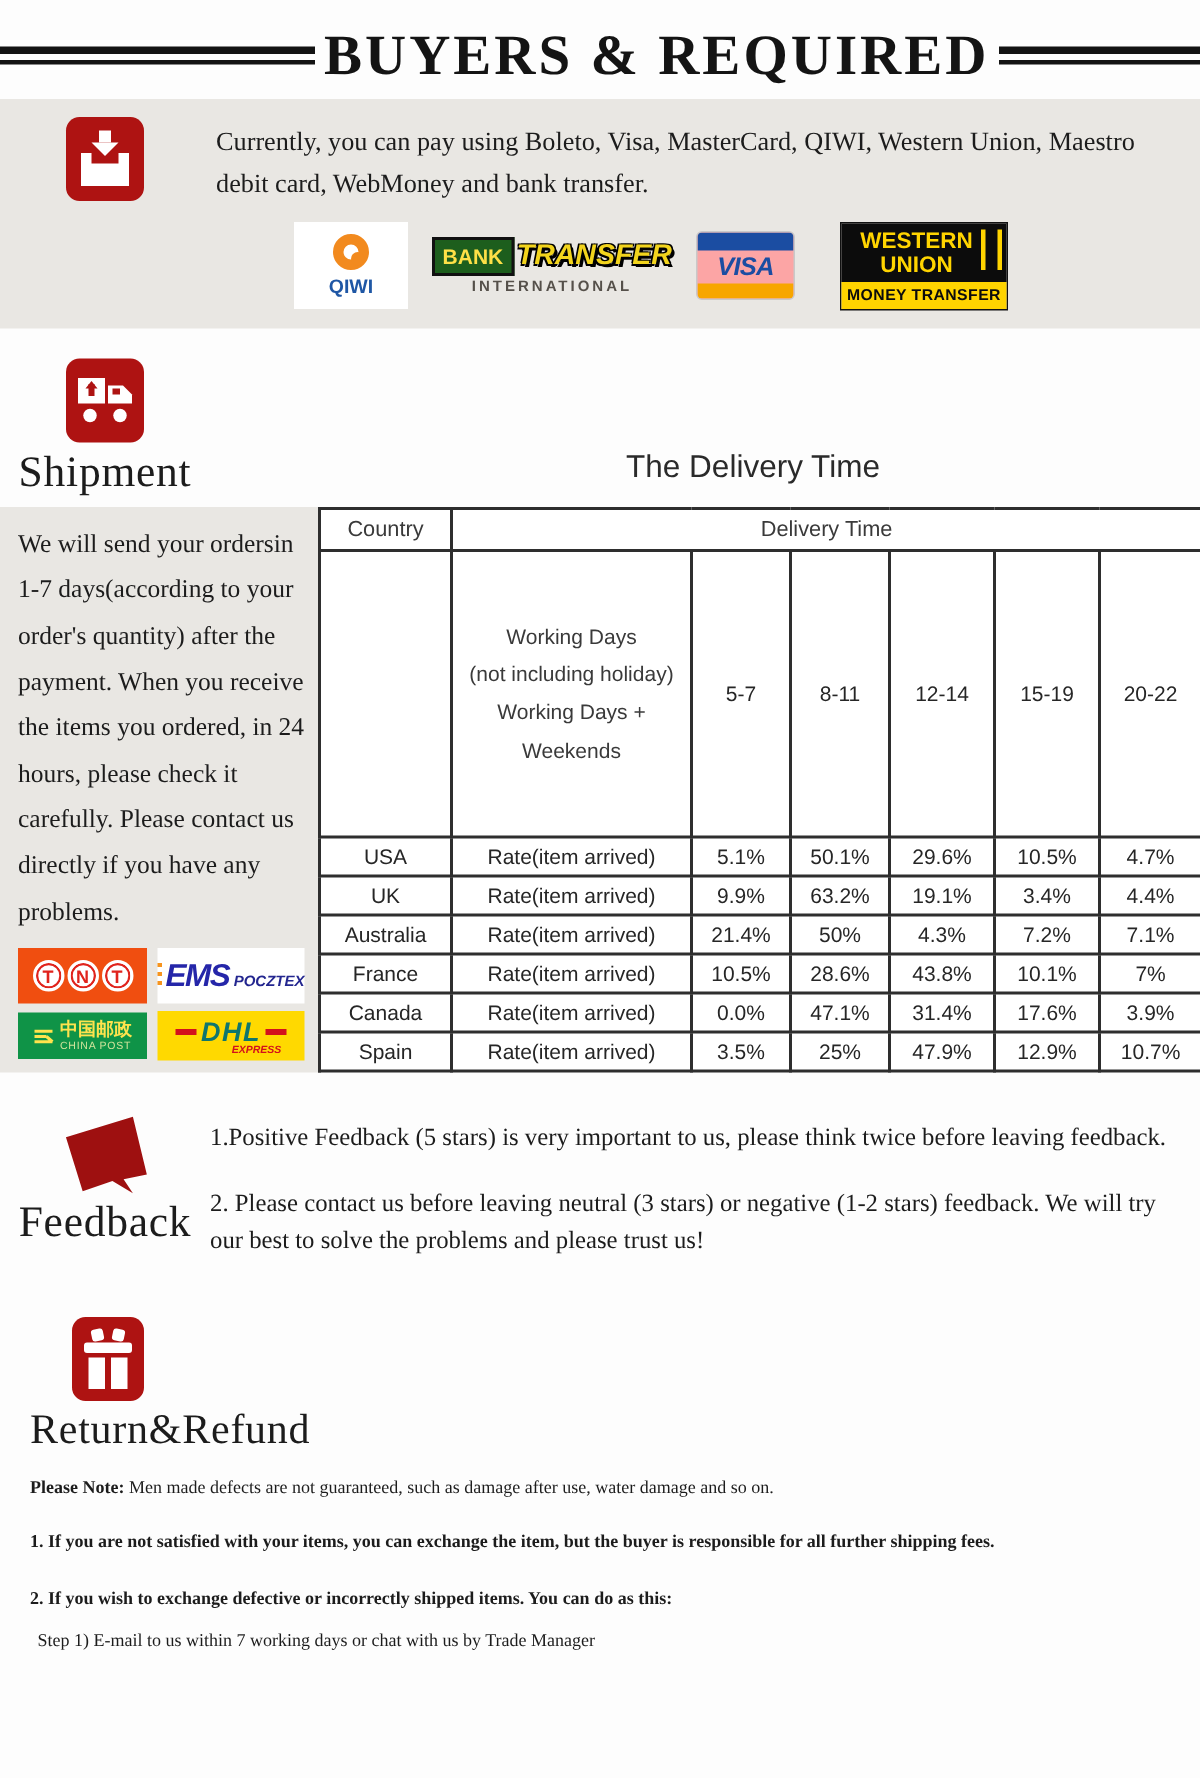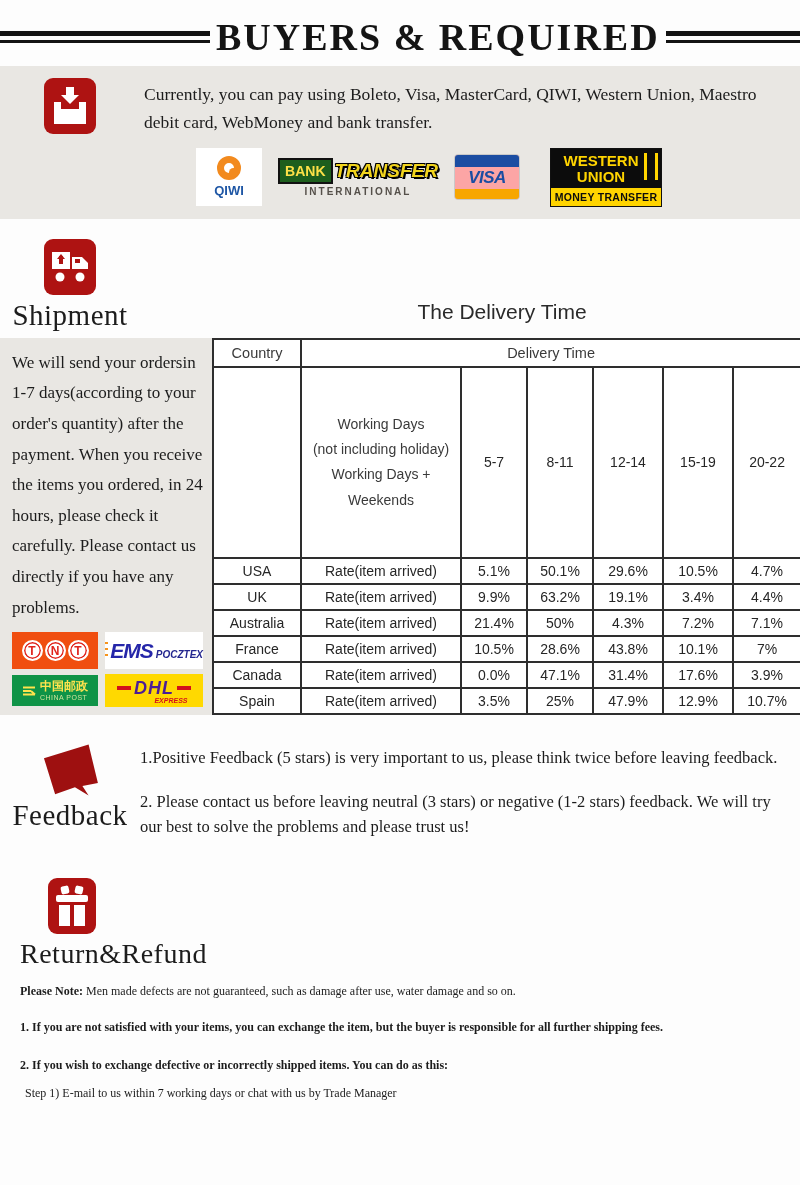--- a/index.html
+++ b/index.html
@@ -24,21 +24,21 @@
     margin:2px auto 4px; display:flex; align-items:center; justify-content:center;
   }
   .side-label { font-size:29px; color:#1c1c1c; letter-spacing:0.5px; }
 
   
   .payment-section { background:#e9e7e3; margin-top:8px; display:flex; padding:10px 8px 12px 0; min-height:142px; }
   .pay-main { flex:1; }
   .pay-desc { margin:4px 14px 0 4px; font-size:17.5px; line-height:1.6; }
   .pay-logos { display:flex; align-items:center; gap:30px; margin:12px 0 0 56px; }
 
-  .qiwi-tile { width:66px; height:58px; background:#fff; display:flex; flex-direction:column; align-items:center; justify-content:center; }
+  .qiwi-tile { width:76px; height:58px; background:#fff; display:flex; flex-direction:column; align-items:center; justify-content:center; }
   .qiwi-ring { width:24px; height:24px; border:7px solid #f28a1e; border-radius:50%; position:relative; }
   .qiwi-ring::after { content:""; position:absolute; right:-4px; bottom:-4px; width:9px; height:9px; background:#f28a1e; border-radius:50%; }
   .qiwi-word { font-family:"Liberation Sans",sans-serif; font-weight:700; font-size:13px; color:#1f57a5; margin-top:3px; }
 
   .bt-tile { width:132px; text-align:center; }
   .bt-row { display:flex; align-items:center; justify-content:center; }
   .bt-bank { background:#1d5e1d; color:#fde047; font-family:"Liberation Sans",sans-serif; font-weight:700; font-size:14px; padding:3px 5px; border:2px solid #111; }
   .bt-transfer { font-family:"Liberation Sans",sans-serif; font-style:italic; font-weight:700; font-size:19px; color:#f2d41d; margin-left:2px;
     text-shadow:-1px -1px 0 #000, 1px -1px 0 #000, -1px 1px 0 #000, 2px 2px 0 #000; }
   .bt-intl { font-family:"Liberation Sans",sans-serif; font-weight:700; font-size:10px; letter-spacing:2px; color:#55504a; margin-top:2px; }
@@ -68,21 +68,21 @@
   .ems-tile { width:98px; height:37px; background:#fff; display:flex; align-items:center; justify-content:center; }
   .ems-stripes { width:16px; height:18px; margin-right:2px;
     background:repeating-linear-gradient(180deg,#f7941d 0 2.5px,transparent 2.5px 6px); }
   .ems-word { font-family:"Liberation Sans",sans-serif; font-style:italic; font-weight:700; font-size:21px; color:#2526a9; letter-spacing:-1px; }
   .ems-sub { font-family:"Liberation Sans",sans-serif; font-style:italic; font-weight:700; font-size:10px; color:#23268f; margin:8px 0 0 3px; }
   .cp-tile { width:86px; height:31px; background:#0f9347; display:flex; align-items:center; justify-content:center; gap:4px; }
   .cp-text { display:flex; flex-direction:column; line-height:1; }
   .cp-cn { color:#ffe34d; font-weight:700; font-size:12px; }
   .cp-en { color:#cfe39a; font-family:"Liberation Sans",sans-serif; font-size:7px; letter-spacing:0.5px; margin-top:2px; }
   .dhl-tile { width:98px; height:33px; background:#ffd900; display:flex; flex-direction:column; align-items:center; justify-content:center; }
-  .dhl-row { display:flex; align-items:center; color:#4c1d95; }
+  .dhl-row { display:flex; align-items:center; color:#0f766e; }
   .dhl-dash { width:14px; height:4px; background:#d3101c; margin:0 3px; }
   .dhl-word { font-family:"Liberation Sans",sans-serif; font-style:italic; font-weight:700; font-size:18px; letter-spacing:1px; }
   .dhl-sub { font-family:"Liberation Sans",sans-serif; font-style:italic; font-weight:700; font-size:7px; color:#d3101c; margin:-2px 0 0 34px; }
 
   .dt-table { border-collapse:collapse; width:588px; font-family:"Liberation Sans",sans-serif; color:#262626; table-layout:fixed; }
   .dt-table td { border:2px solid #2e2e2e; text-align:center; font-size:14px; padding:3px 2px; background:#fff; }
   .dt-table .h1-cell { height:28px; font-size:14.5px; color:#3a3a3a; }
   .wd-cell { text-align:left; padding:4px 6px; font-size:13px; line-height:1.8; color:#3a3a3a; }
   .country-cell { font-size:15px; height:26px; }
   .rate-cell { font-size:14px; }

